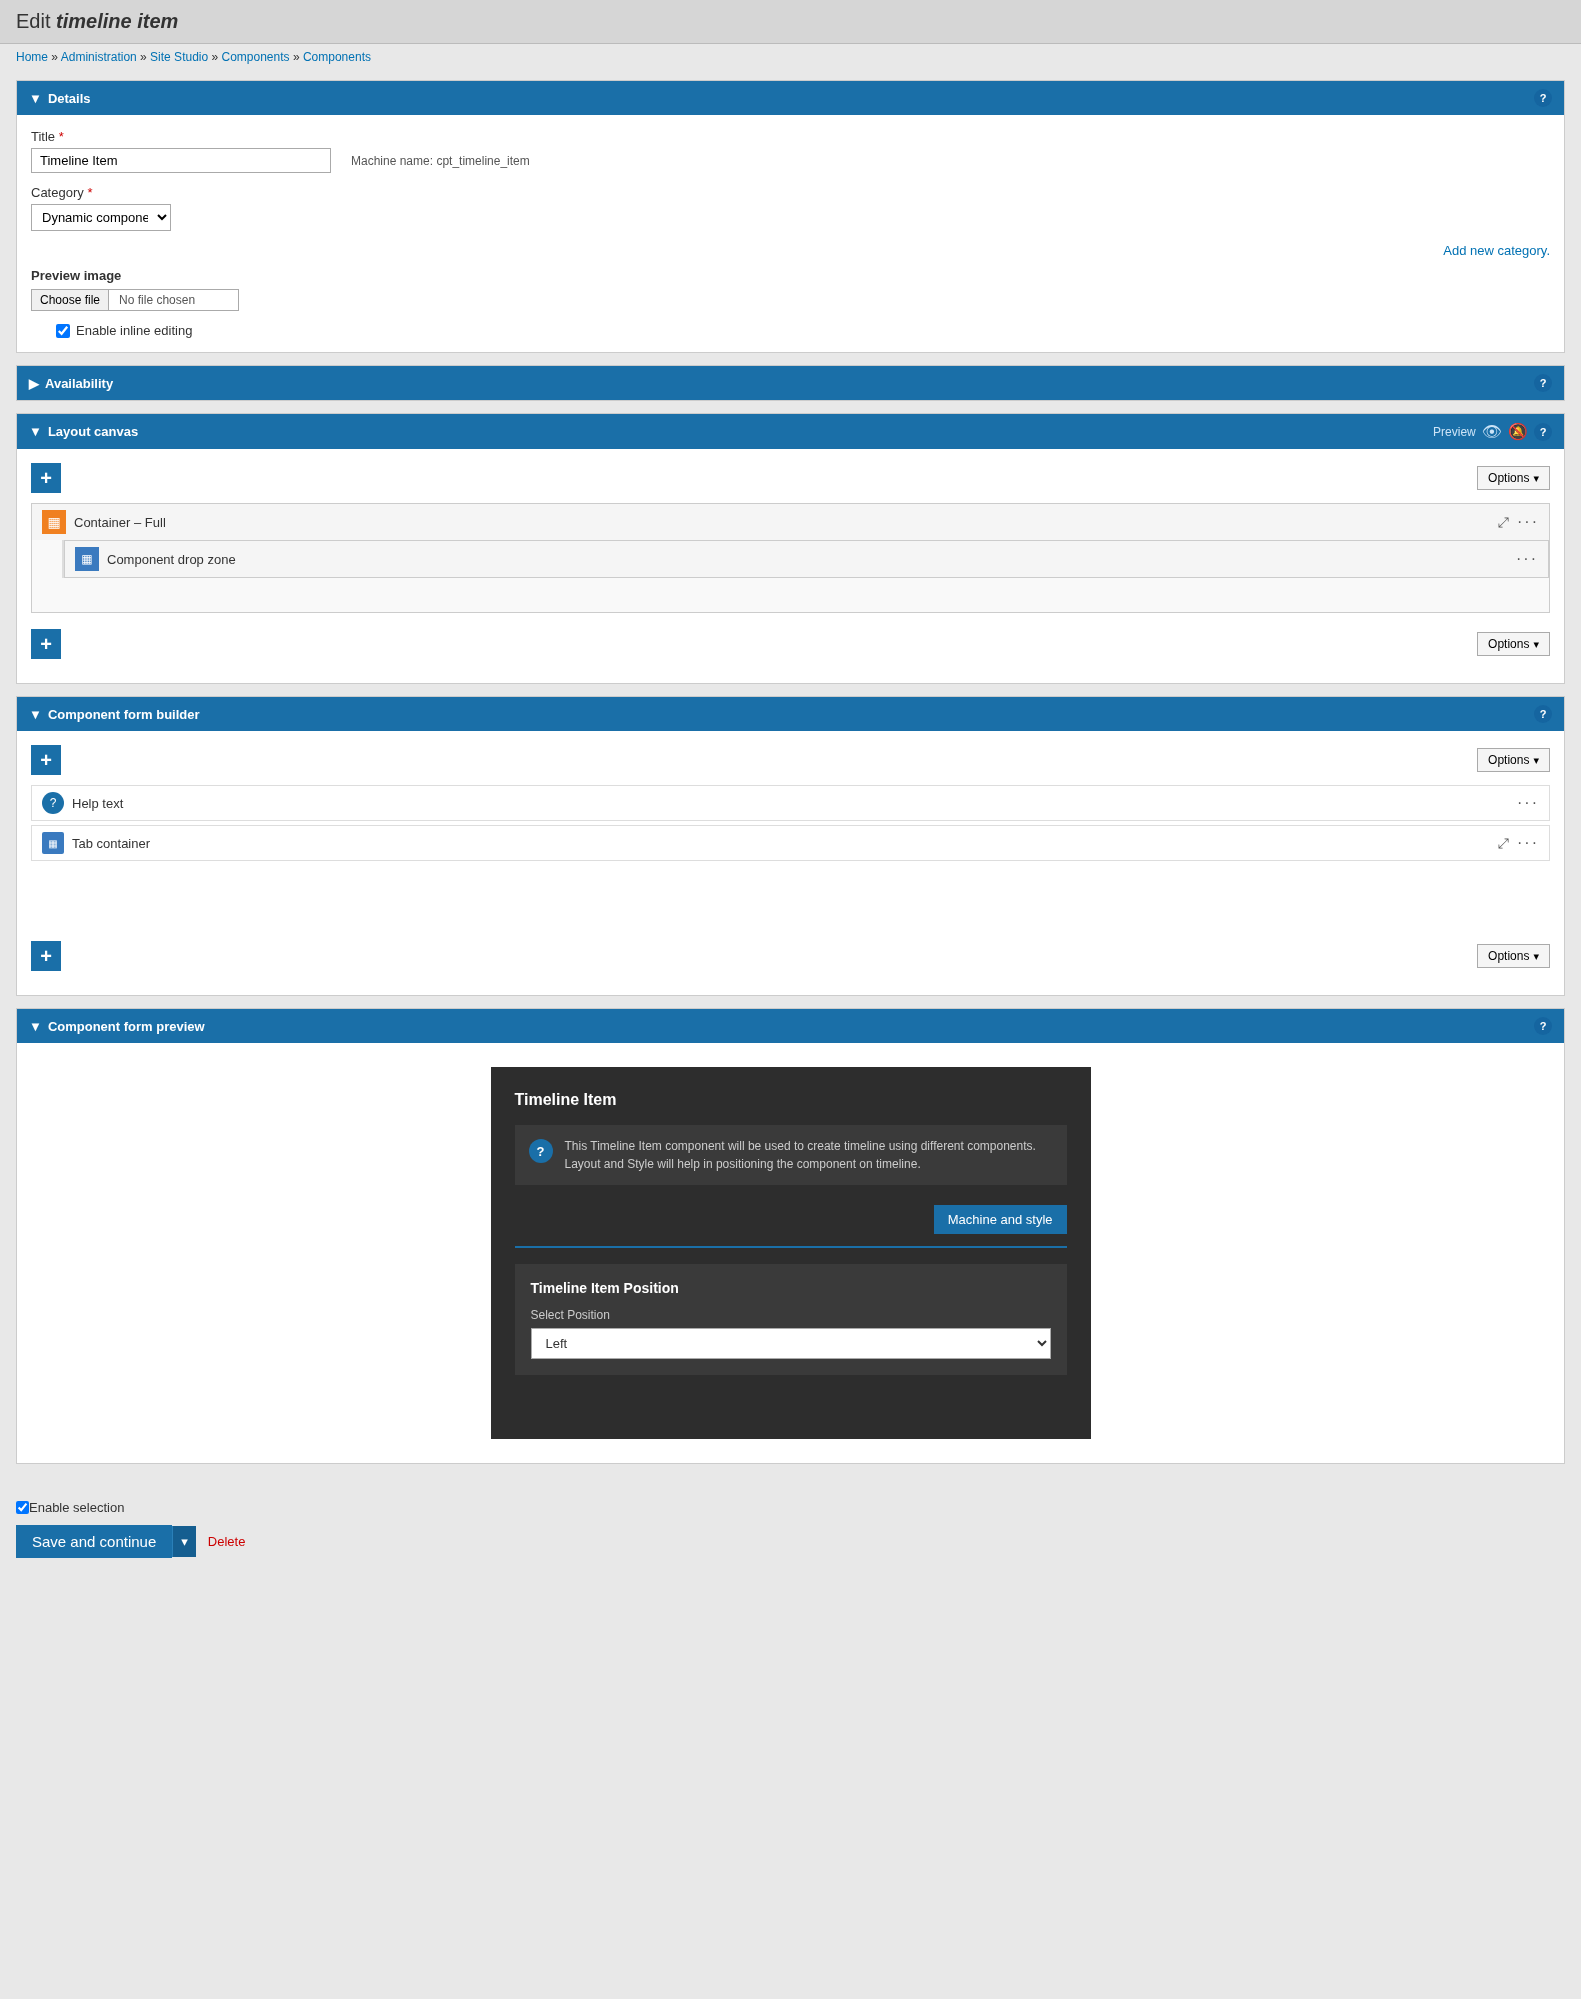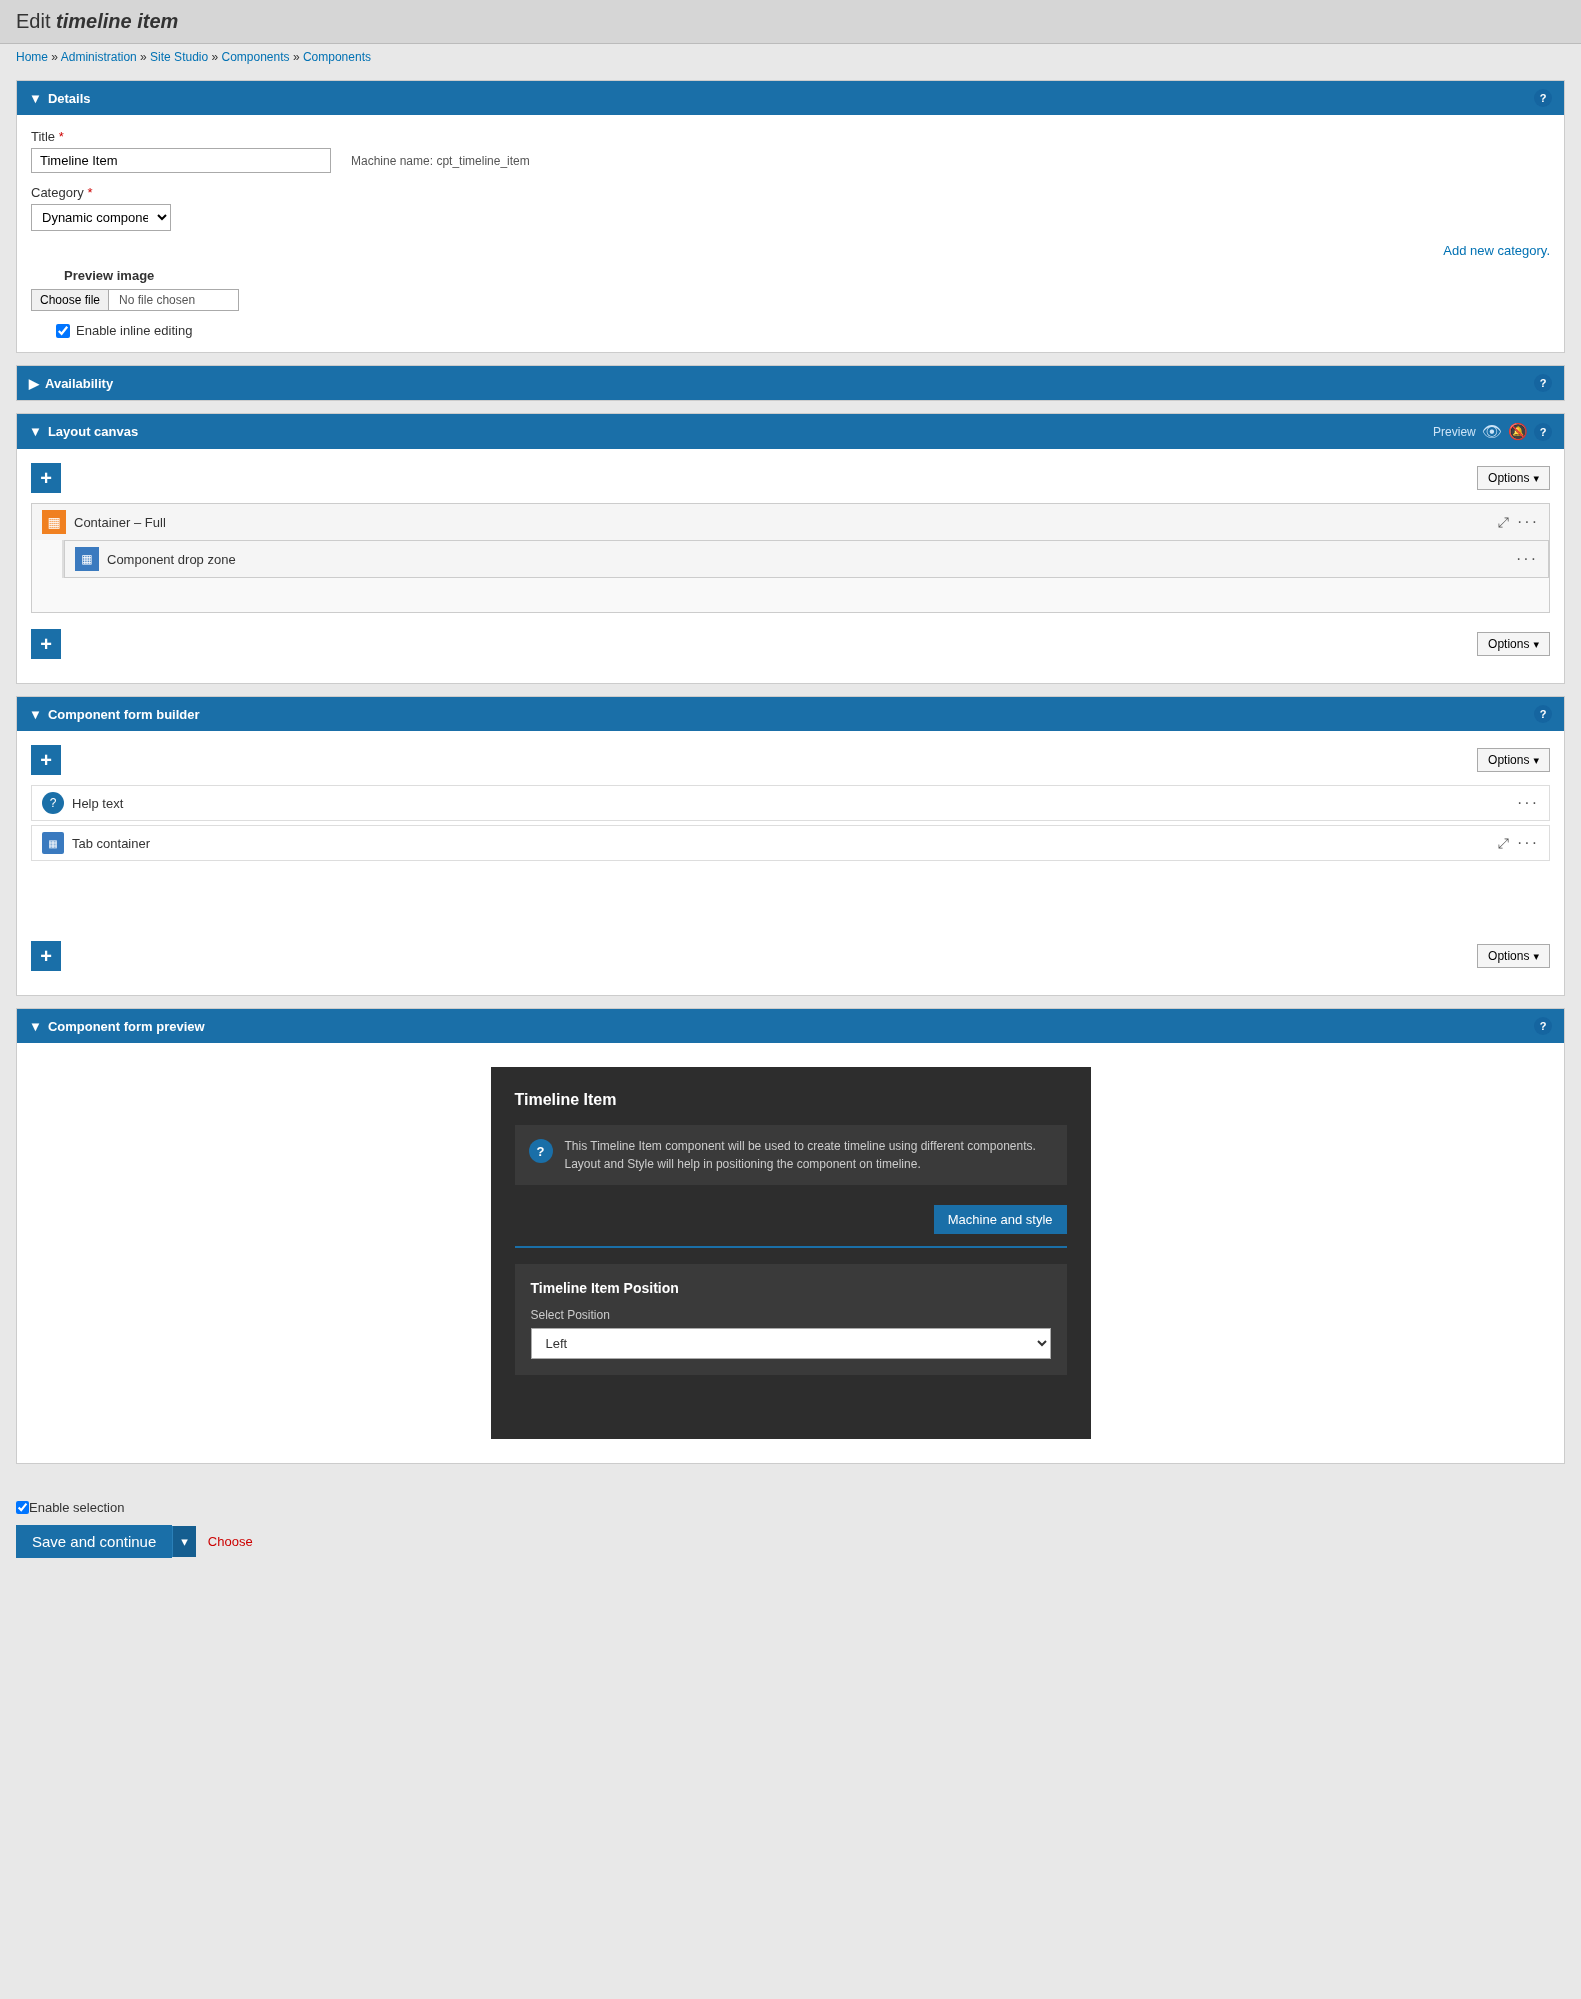--- a/index.html
+++ b/index.html
@@ -58,21 +58,21 @@
     .machine-name { font-size: 12px; color: #555; margin-left: 10px; }
     .field-row { margin-bottom: 12px; }
     .select-input {
       border: 1px solid #aaa;
       padding: 4px 6px;
       font-size: 13px;
       width: 140px;
       background: #fff;
     }
     .add-category-link { color: #0071b3; font-size: 13px; cursor: pointer; text-decoration: none; display: block; margin-bottom: 10px; text-align: right; }
-    .preview-image-label { font-size: 13px; font-weight: bold; margin-bottom: 6px; margin-left: 33px; }
+    .preview-image-label { font-size: 13px; font-weight: bold; margin-bottom: 6px; }
     .file-input-row { display: flex; align-items: center; gap: 0; margin-bottom: 8px; }
     .choose-file-btn {
       border: 1px solid #aaa;
       background: #f0f0f0;
       padding: 3px 8px;
       font-size: 12px;
       cursor: pointer;
     }
     .file-chosen-text {
       border: 1px solid #aaa;
@@ -487,15 +487,15 @@
 <div class="bottom-bar">
   <div class="checkbox-row-bottom">
     <input type="checkbox" id="enable-selection" checked="" style="">
     <label for="enable-selection">Enable selection</label>
   </div>
   <div style="display:flex;align-items:center;">
     <div class="save-btn-group">
       <button class="save-main-btn">Save and continue</button>
       <button class="save-dropdown-btn">▾</button>
     </div>
-    <a href="#" class="delete-link">Choose</a>
+    <a href="#" class="delete-link">Delete</a>
   </div>
 </div>
 
 </body></html>

